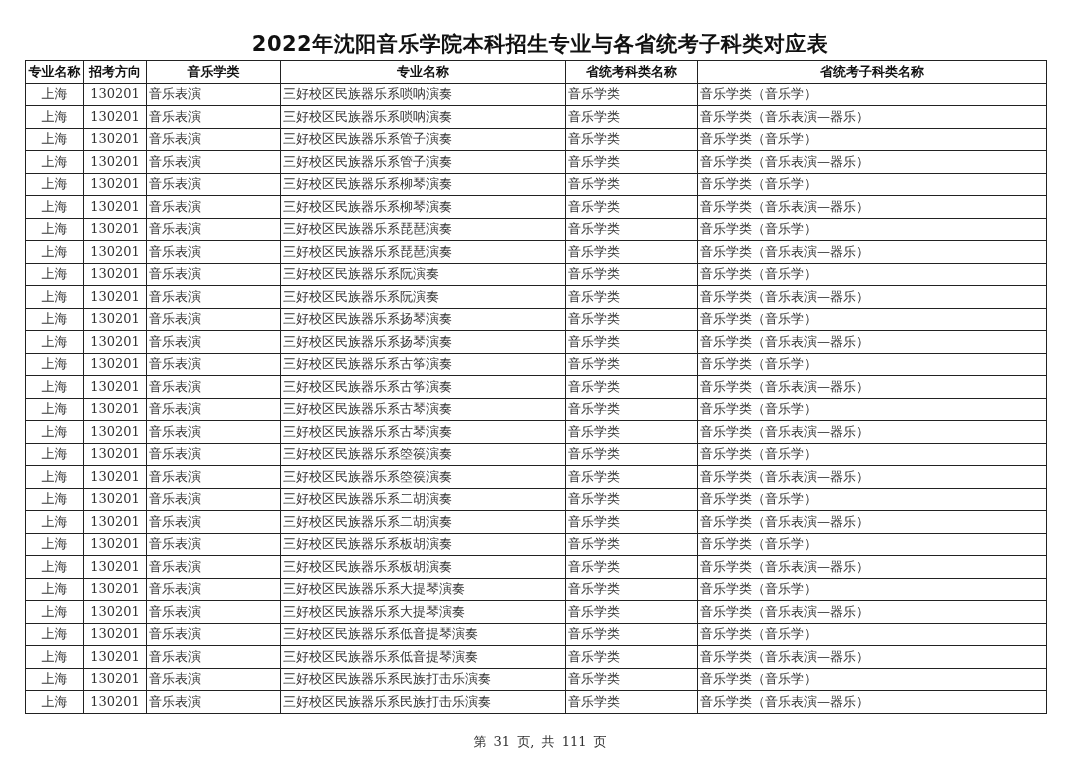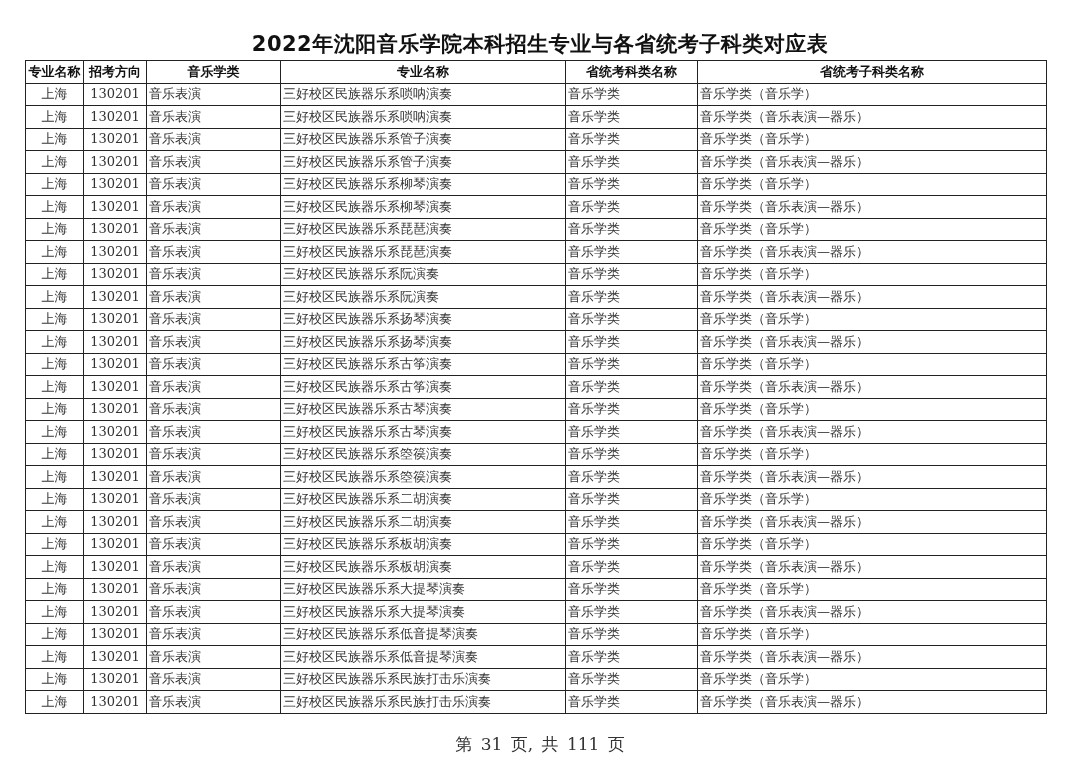--- a/index.html
+++ b/index.html
@@ -11,21 +11,21 @@
   table.grid { position: absolute; top: 60px; left: 25px; width: 1021px;
                border-collapse: collapse; table-layout: fixed; }
   table.grid th, table.grid td { border: 1.5px solid #222; height: 21.5px; padding: 0 2px;
                font-size: 13px; white-space: nowrap; overflow: hidden; line-height: 20px; }
   table.grid th { font-family: "DejaVu Sans", "Liberation Sans", sans-serif;
                   font-weight: bold; font-size: 13px; text-align: center; color: #111; }
   table.grid td { color: #333; }
   td.c { text-align: center; }
   td.l { text-align: left; }
   .footer { position: absolute; top: 733px; left: 0; width: 1080px; text-align: center;
-            font-size: 17px; color: #333; word-spacing: 3px; }
+            font-size: 13px; color: #333; word-spacing: 3px; }
 </style>
 </head>
 <body>
 
 <div class="title">2022年沈阳音乐学院本科招生专业与各省统考子科类对应表</div>
 
 <table class="grid">
   <colgroup>
     <col style="width:58px">
     <col style="width:63px">

